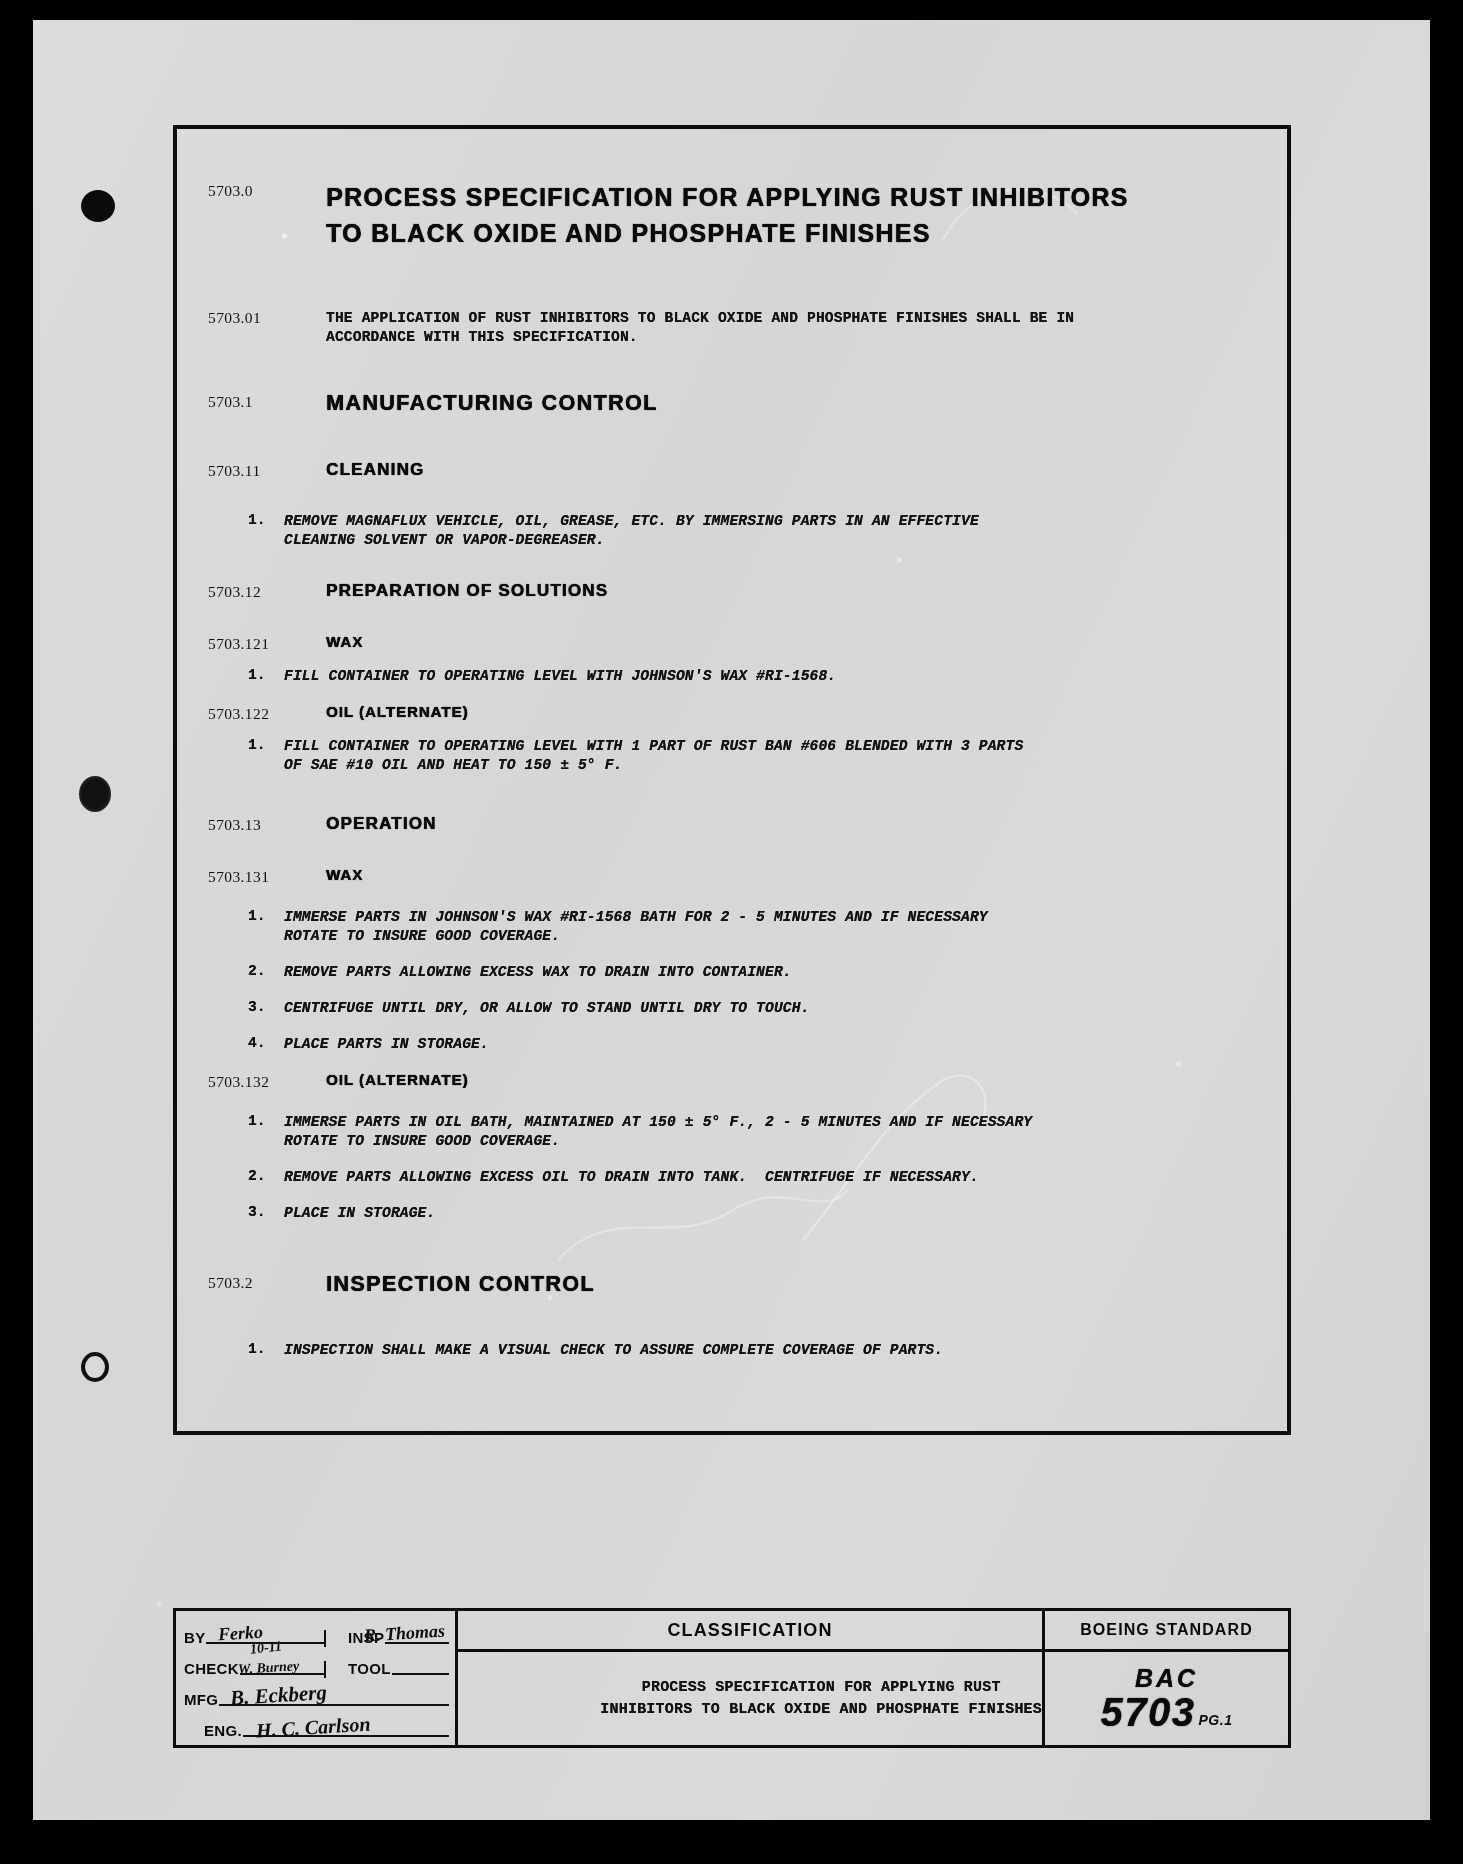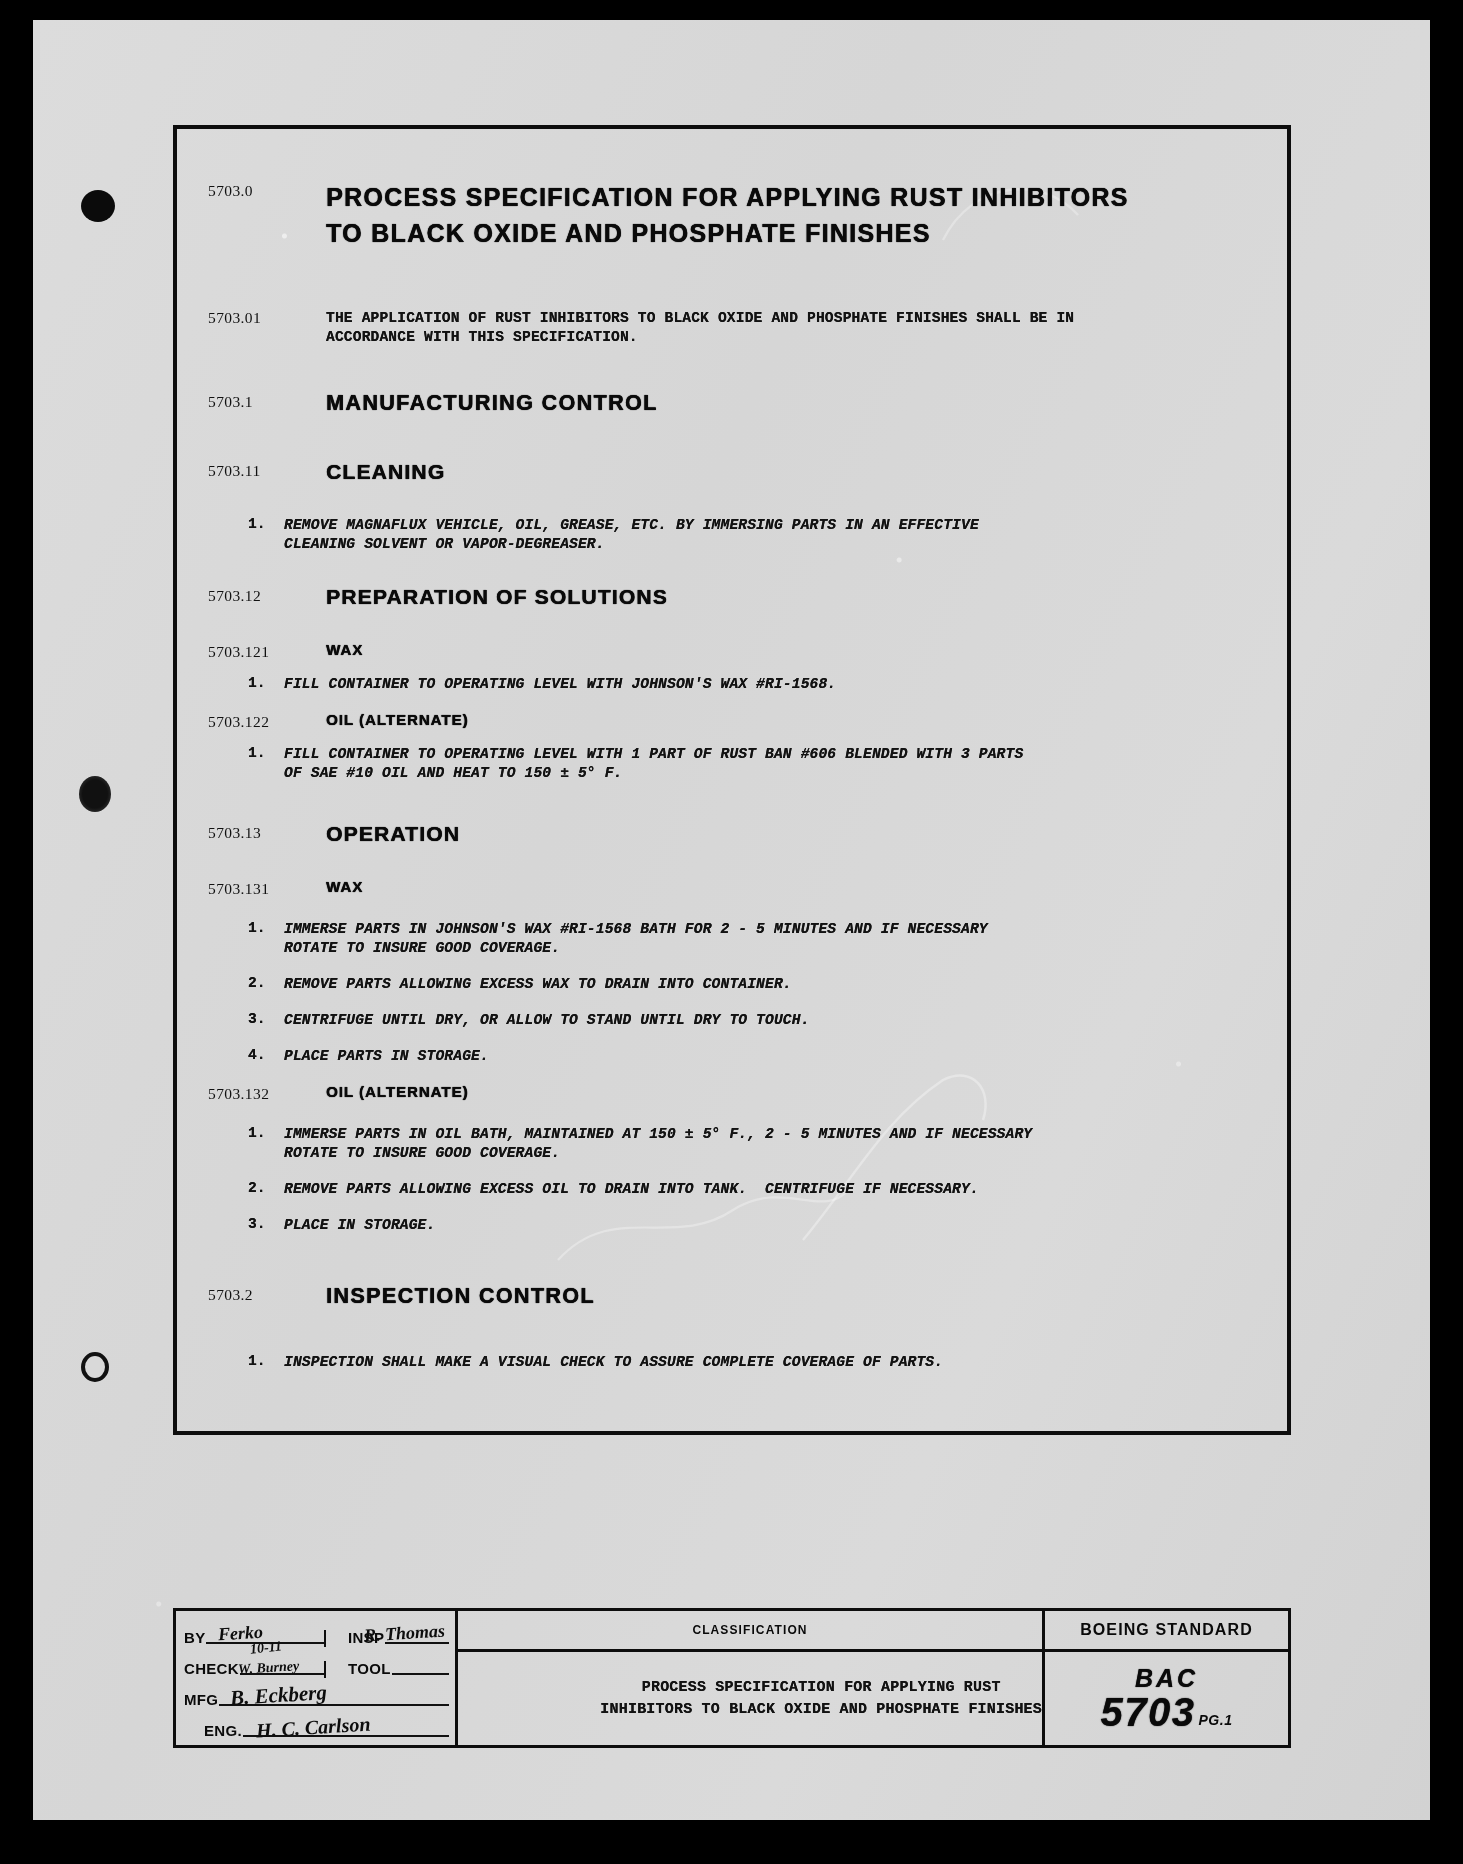--- a/index.html
+++ b/index.html
@@ -70,21 +70,21 @@
   
   .head{
     font-family:"Liberation Sans", sans-serif;
     font-weight:bold;
     color:#0a0a0a;
     letter-spacing:1.2px;
     text-shadow:0 0 1.1px #0a0a0a, .4px 0 .6px #1c1c1c;
   }
   #doc-title{ font-size:25px; line-height:1.42; letter-spacing:1.3px; }
   .h1{ font-size:21.5px; letter-spacing:1.4px; }
-  .h2{ font-size:21px; letter-spacing:1.2px; }
+  .h2{ font-size:17px; letter-spacing:1.2px; }
   .h3{ font-size:15px; letter-spacing:1.0px; }
 
   
   .mono{
     font-family:"Liberation Mono", monospace;
     font-size:14.6px;
     line-height:1.30;
     color:#121212;
     letter-spacing:.15px;
     font-weight:bold;
@@ -155,21 +155,21 @@
     flex:1;
     display:flex; flex-direction:column;
     border-right:3px solid #0d0d0d;
     box-sizing:border-box;
   }
   #class-head{
     height:38px; flex:0 0 38px;
     border-bottom:3px solid #0d0d0d;
     display:flex;align-items:center;justify-content:center;
     font-family:"Liberation Sans", sans-serif;
-    font-weight:bold;font-size:12px;letter-spacing:1.1px;color:#0a0a0a;
+    font-weight:bold;font-size:18px;letter-spacing:1.1px;color:#0a0a0a;
   }
   #class-body{
     flex:1; display:flex;align-items:center;justify-content:flex-end;
     text-align:center;
     font-family:"Liberation Mono", monospace;
     font-weight:bold;font-size:15px;line-height:1.42;color:#121212;
     letter-spacing:.2px;
     text-shadow:0 0 .5px #1a1a1a;
   }
 

